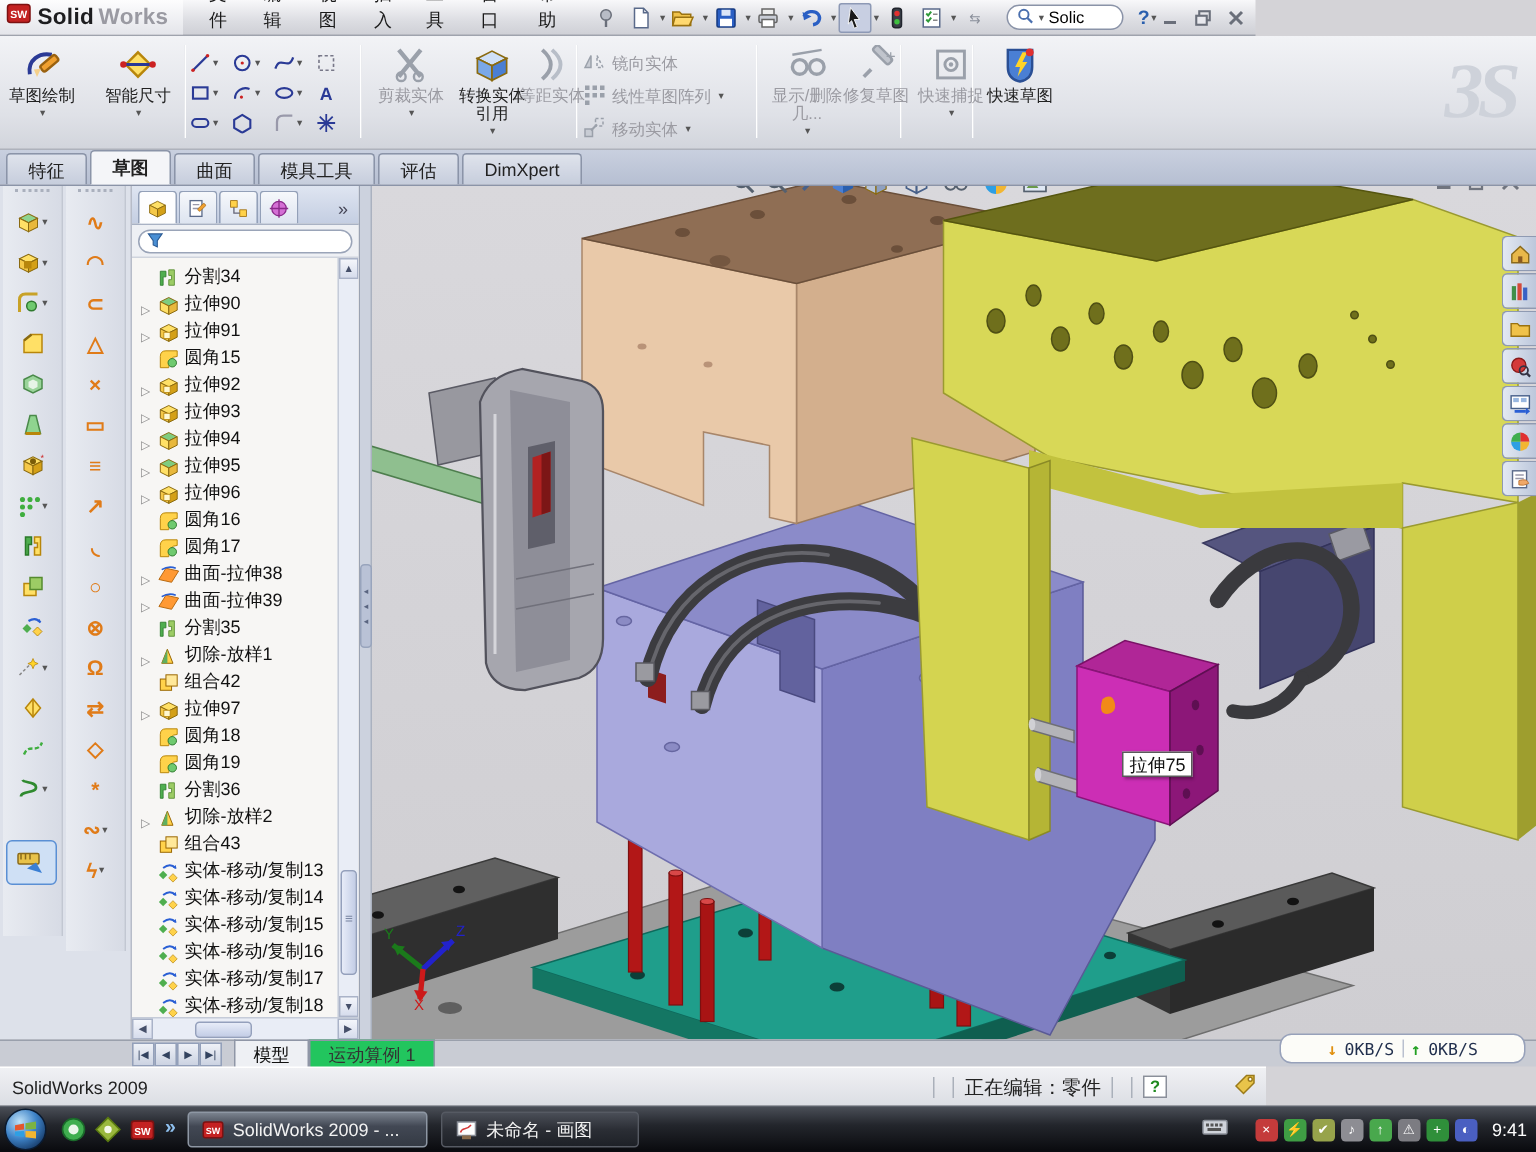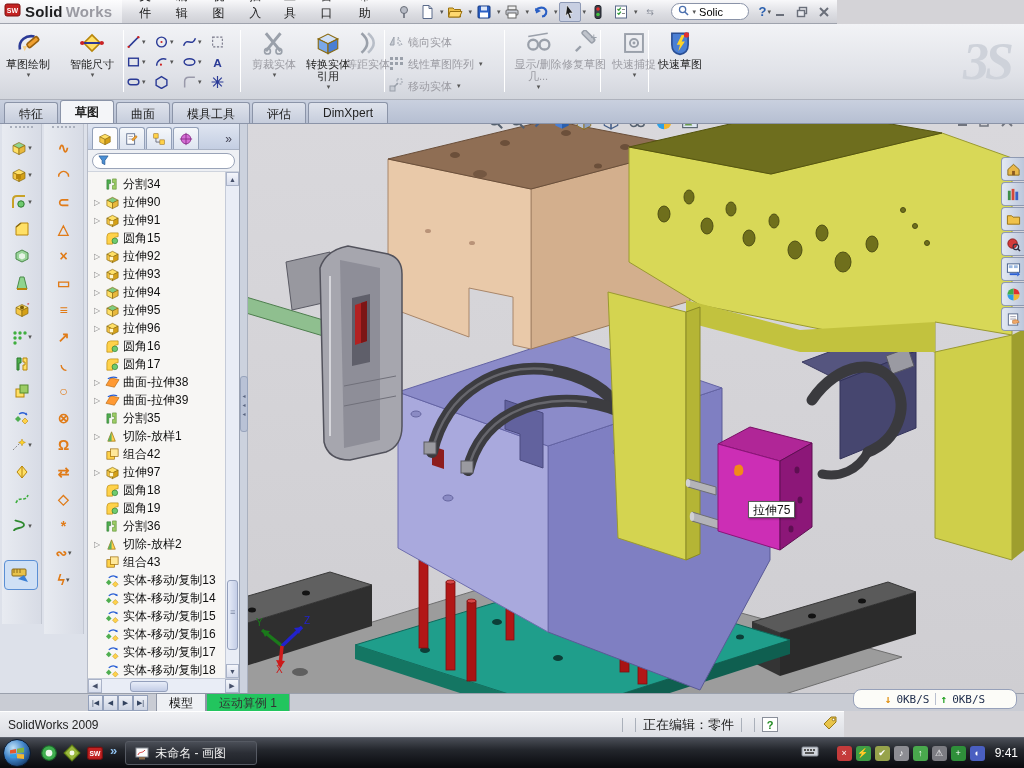--- a/index.html
+++ b/index.html
@@ -49,21 +49,21 @@
 
   
   #fmpanel{left:88px;top:124px;width:152px;height:569px;background:#f7f6f4;border-right:1px solid #9aa2b2;display:flex;flex-direction:column;}
   #fmtabs{height:26px;background:linear-gradient(#dfe5f1,#c4cee2);display:flex;align-items:flex-end;padding:2px 2px 0 4px;gap:1px;border-bottom:1px solid #a9b2c4;}
   .fmtab{width:26px;height:22px;border:1px solid #93a0b8;border-bottom:none;border-radius:3px 3px 0 0;background:linear-gradient(#f6f8fb,#dde4f0);display:flex;align-items:center;justify-content:center;}
   .fmtab.active{background:#fdfdfe;}
   #fm-overflow{margin-left:auto;font-size:12px;color:#445;padding:0 5px 3px 0;}
   #fmfilter{height:22px;display:flex;align-items:center;padding:2px 4px;background:#eef0f4;border-bottom:1px solid #cfd4dd;}
   #fmfilter .pill{flex:1;height:16px;border:1px solid #9aa4b8;border-radius:8px;background:#fff;display:flex;align-items:center;padding:0 5px;gap:4px;}
   #tree{flex:1;position:relative;overflow:hidden;background:#f7f6f4;padding:3px 0 0 4px;}
-  .trow{height:18px;display:flex;align-items:center;gap:3px;font-size:12px;color:#111;white-space:nowrap;}
+  .trow{height:18px;display:flex;align-items:flex-end;gap:3px;font-size:12px;color:#111;white-space:nowrap;}
   .texp{width:10px;font-size:8px;color:#8a8a8a;text-align:center;}
   #vscroll{position:absolute;right:0;top:0;bottom:0;width:14px;background:#e9edf6;border-left:1px solid #c5cbd8;display:flex;flex-direction:column;}
   .sbtn{height:14px;font-size:7px;color:#46506a;display:flex;align-items:center;justify-content:center;background:linear-gradient(#f4f6fb,#d6dcec);border:1px solid #aab3c8;}
   #vthumb{position:absolute;left:1px;width:11px;top:408px;height:70px;background:linear-gradient(90deg,#e7ecf8,#c3cde6);border:1px solid #94a0bc;border-radius:3px;}
   #vthumb:after{content:"≡";position:absolute;left:2px;top:26px;font-size:9px;color:#7c88a4;}
   #hscroll{height:15px;background:#e9edf6;border-top:1px solid #c5cbd8;display:flex;align-items:center;}
   #hthumb{width:38px;height:11px;margin-left:28px;background:linear-gradient(#e7ecf8,#c3cde6);border:1px solid #94a0bc;border-radius:3px;}
 
   
   #splitter{left:240px;top:124px;width:8px;height:569px;background:#ccd2de;border-right:1px solid #aab1bf;}
@@ -1385,20 +1385,29 @@
         </span>
         <span class="qlicon">
           <svg width="18" height="18" viewBox="0 0 16 16">
             <rect x="1.5" y="3" width="13" height="10.5" rx="1.5" fill="#c32222" stroke="#7d1111"></rect>
             <text x="8" y="11" font-size="6" font-weight="bold" fill="#fff" text-anchor="middle">SW</text>
           </svg>
         </span>
       </div>
     <div id="chev">»</div>
     <div id="taskbtns" class="row">
+        <div class="taskbtn active">
+          <span style="display:flex">
+            <svg width="16" height="16" viewBox="0 0 16 16">
+              <rect x="1.5" y="3" width="13" height="10.5" rx="1.5" fill="#c32222" stroke="#7d1111"></rect>
+              <text x="8" y="11" font-size="6" font-weight="bold" fill="#fff" text-anchor="middle">SW</text>
+            </svg>
+          </span>
+          <span>SolidWorks 2009 - ...</span>
+        </div>
         <div class="taskbtn idle">
           <span style="display:flex">
             <svg width="16" height="16" viewBox="0 0 16 16">
               <rect x="2" y="3" width="12" height="9" fill="#fdfdfd" stroke="#8a8f98"></rect>
               <path d="M4,10 C5,6 8,9 11,5" stroke="#d43a3a" fill="none"></path>
               <rect x="5" y="12" width="6" height="2.5" fill="#8a6a4a"></rect>
             </svg>
           </span>
           <span>未命名 - 画图</span>
         </div>

